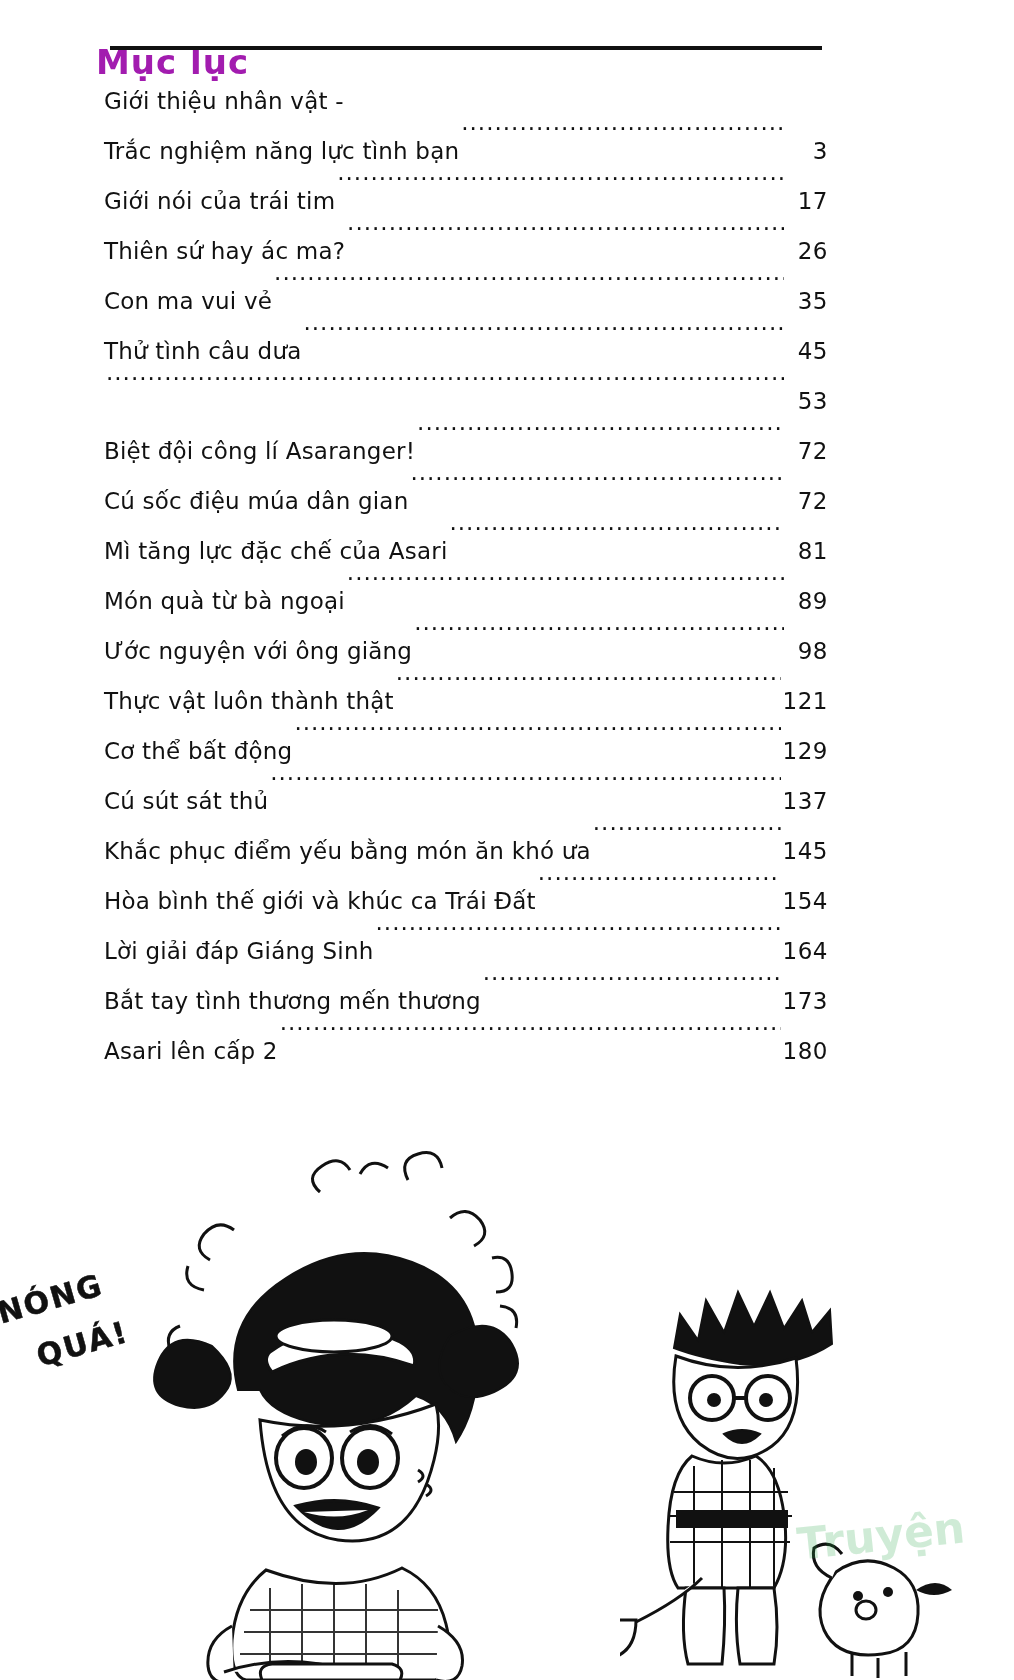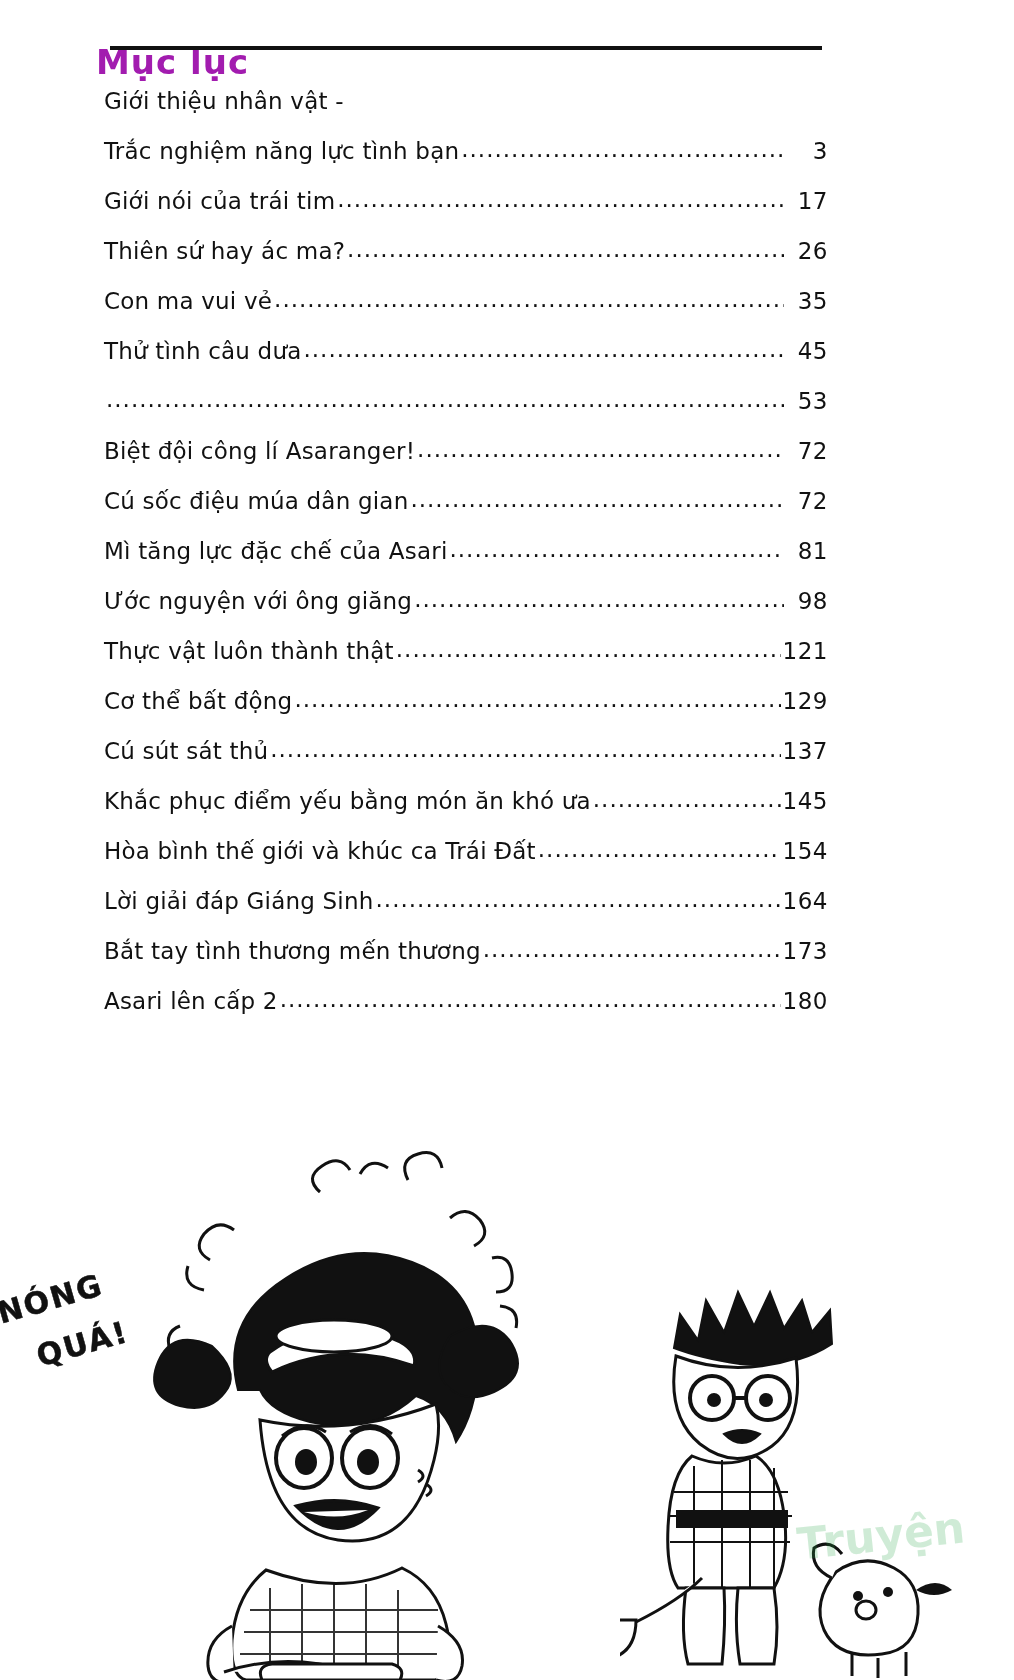--- a/index.html
+++ b/index.html
@@ -44,21 +44,21 @@
 
   .toc-list {
     position: absolute;
     left: 104px;
     top: 76px;
     width: 724px;
   }
 
   .toc-row {
     display: flex;
-    align-items: flex-end;
+    align-items: flex-start;
     font-family: "DejaVu Sans", sans-serif;
     font-size: 23px;
     line-height: 50px;
     height: 50px;
     white-space: nowrap;
     color: #111111;
   }
 
   .toc-row .label {
     flex: 0 0 auto;
@@ -190,20 +190,25 @@
         <span class="label">Cú sốc điệu múa dân gian</span>
         <span class="dots"></span>
         <span class="page-num">72</span>
       </div>
       <div class="toc-row">
         <span class="label">Mì tăng lực đặc chế của Asari</span>
         <span class="dots"></span>
         <span class="page-num">81</span>
       </div>
       <div class="toc-row">
+        <span class="label">Món quà từ bà ngoại</span>
+        <span class="dots"></span>
+        <span class="page-num">89</span>
+      </div>
+      <div class="toc-row">
         <span class="label">Ước nguyện với ông giăng</span>
         <span class="dots"></span>
         <span class="page-num">98</span>
       </div>
       <div class="toc-row">
         <span class="label">Thực vật luôn thành thật</span>
         <span class="dots"></span>
         <span class="page-num">121</span>
       </div>
       <div class="toc-row">

